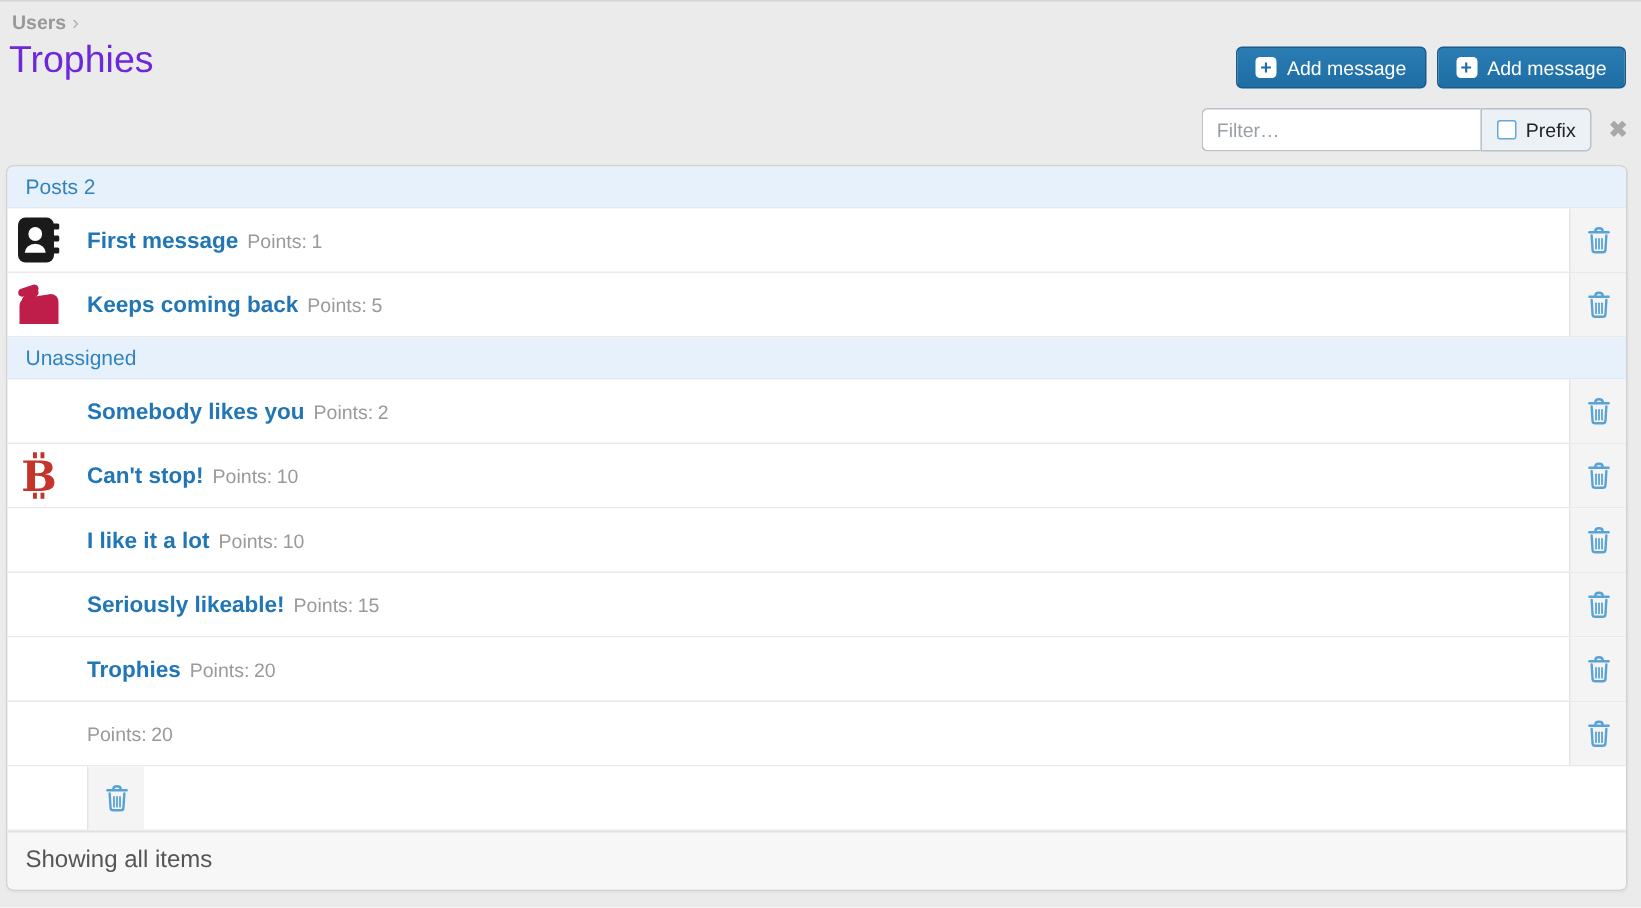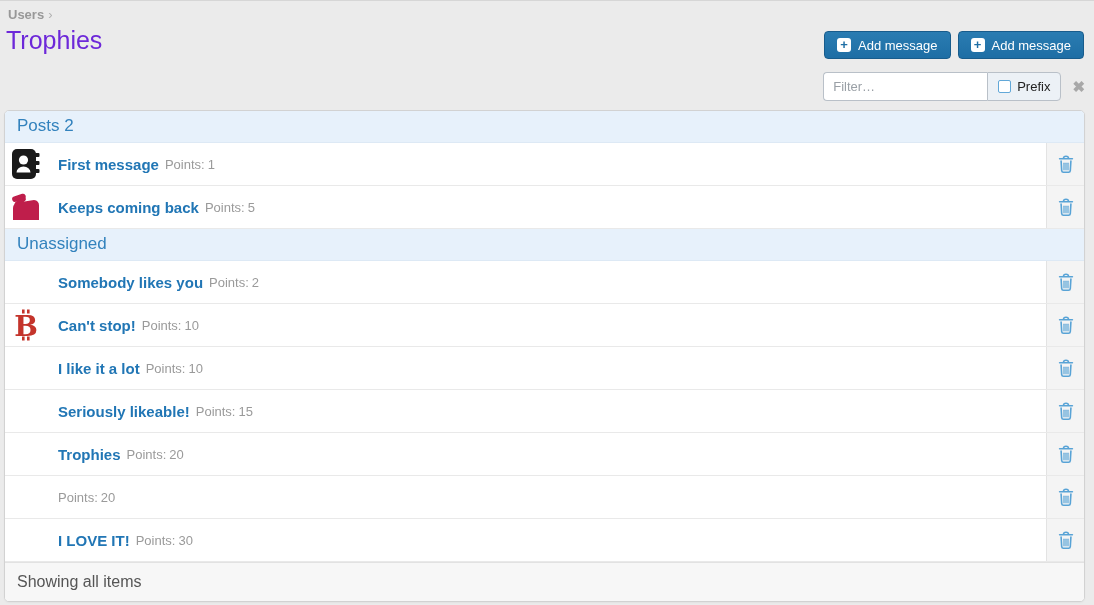--- a/index.html
+++ b/index.html
@@ -55,21 +55,21 @@
     display: inline-block;
   }
 
   
   .filter-bar {
     position: absolute;
     top: 71px; right: 9px;
     display: flex; align-items: center;
   }
   .filter-input {
-    width: 164px; height: 29px;
+    width: 186px; height: 29px;
     border: 1px solid #b9c0c8;
     border-right: none;
     border-radius: 4px 0 0 4px;
     padding: 0 9px;
     font-size: 13px;
     color: #444;
     background: #ffffff;
     outline: none;
   }
   .filter-input::placeholder { color: #9aa0a6; }
@@ -107,21 +107,21 @@
     top: 109px;
     background: #ffffff;
     border: 1px solid #d2d2d2;
     border-radius: 5px;
     overflow: hidden;
     box-shadow: 0 1px 2px rgba(0,0,0,0.04);
   }
   .section-header {
     background: #e7f1fb;
     color: #3282bd;
-    font-size: 17px;
+    font-size: 14px;
     padding: 5px 12px 6px 12px;
     border-bottom: 1px solid #dde9f5;
   }
   .trophy-row {
     display: flex;
     align-items: stretch;
     height: 43px;
     border-bottom: 1px solid #e9e9e9;
     background: #fff;
   }
@@ -360,24 +360,20 @@
         <path d="M5.1 7 L5.7 16.6 q0.1 1.6 1.8 1.6 h5 q1.7 0 1.8 -1.6 L14.9 7"></path>
         <line x1="8" y1="9.2" x2="8" y2="15.8" stroke-width="1.2"></line>
         <line x1="10" y1="9.2" x2="10" y2="15.8" stroke-width="1.2"></line>
         <line x1="12" y1="9.2" x2="12" y2="15.8" stroke-width="1.2"></line>
       </svg>
     </div>
   </div>
 
   <div class="trophy-row">
     <div class="icon-cell"></div>
-    <div class="row-text">
-      <a class="trophy-title">I LOVE IT!</a>
-      <span class="points"><span>Points:</span><span class="pts-val">30</span></span>
-    </div>
     <div class="delete-cell">
       <svg width="20" height="20" viewBox="0 0 20 20" fill="none" stroke="#58a3d6" stroke-width="1.6" stroke-linecap="round">
         <path d="M7.5 4.3 q0 -2.1 2.5 -2.1 t2.5 2.1"></path>
         <line x1="3.6" y1="4.8" x2="16.4" y2="4.8"></line>
         <path d="M5.1 7 L5.7 16.6 q0.1 1.6 1.8 1.6 h5 q1.7 0 1.8 -1.6 L14.9 7"></path>
         <line x1="8" y1="9.2" x2="8" y2="15.8" stroke-width="1.2"></line>
         <line x1="10" y1="9.2" x2="10" y2="15.8" stroke-width="1.2"></line>
         <line x1="12" y1="9.2" x2="12" y2="15.8" stroke-width="1.2"></line>
       </svg>
     </div>

